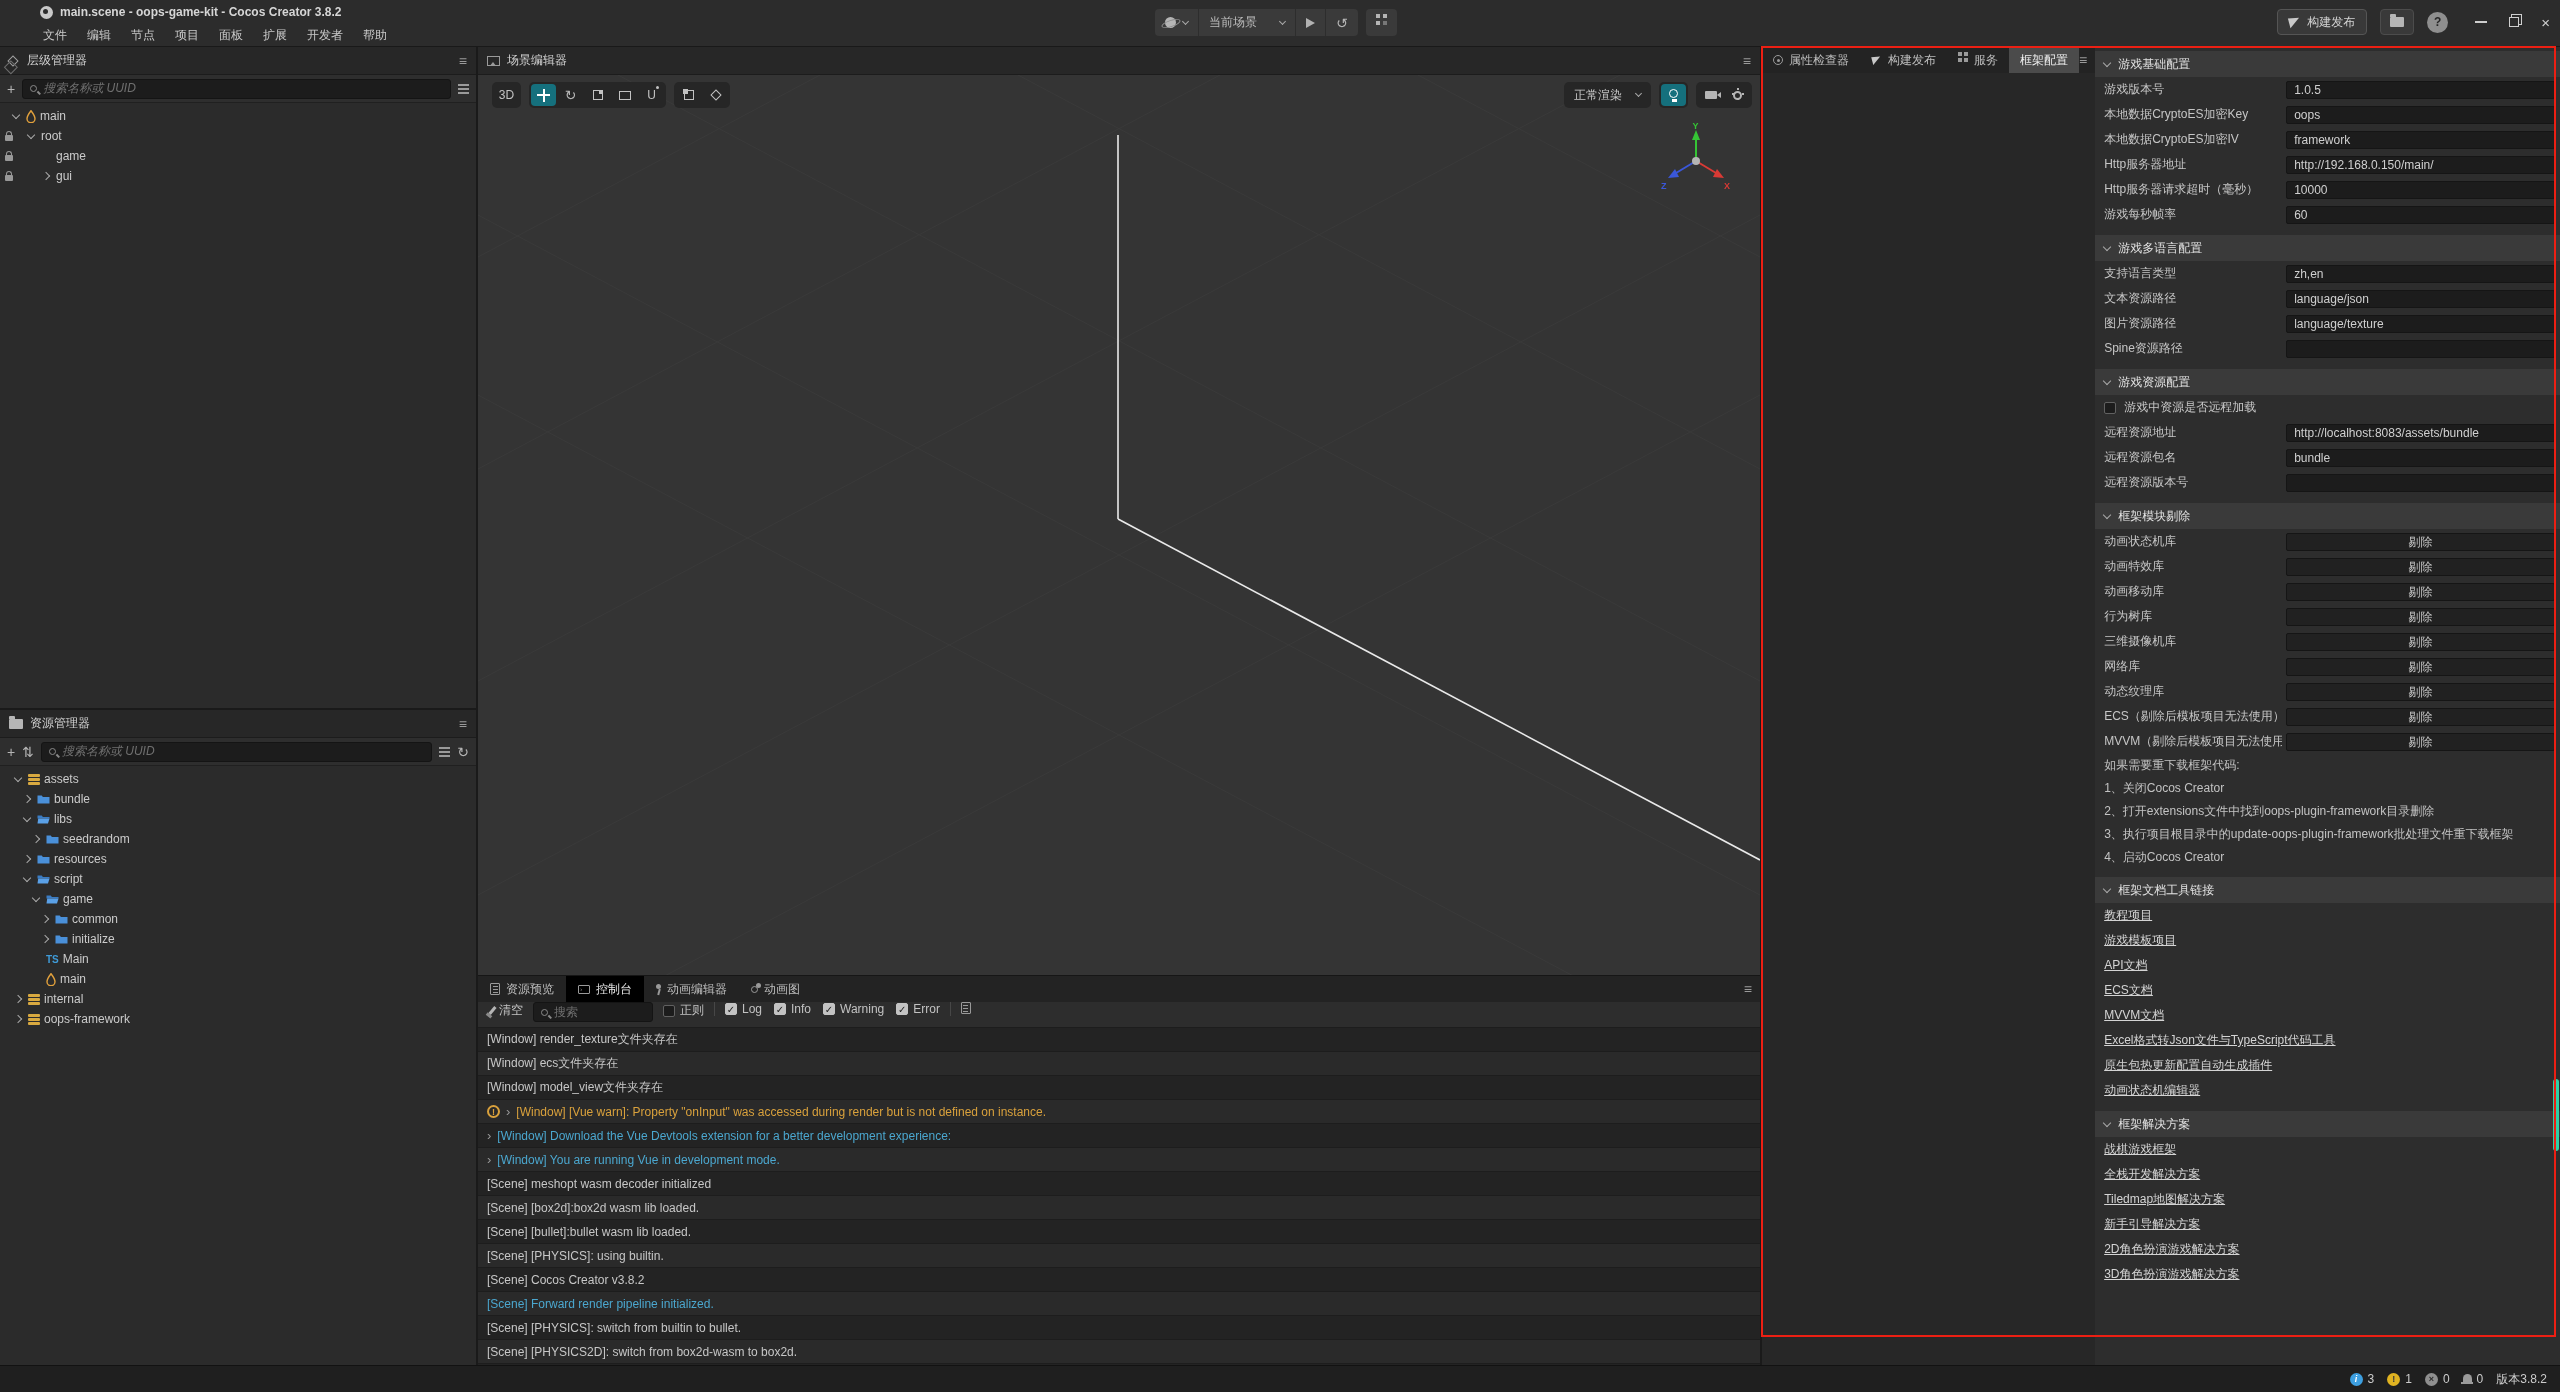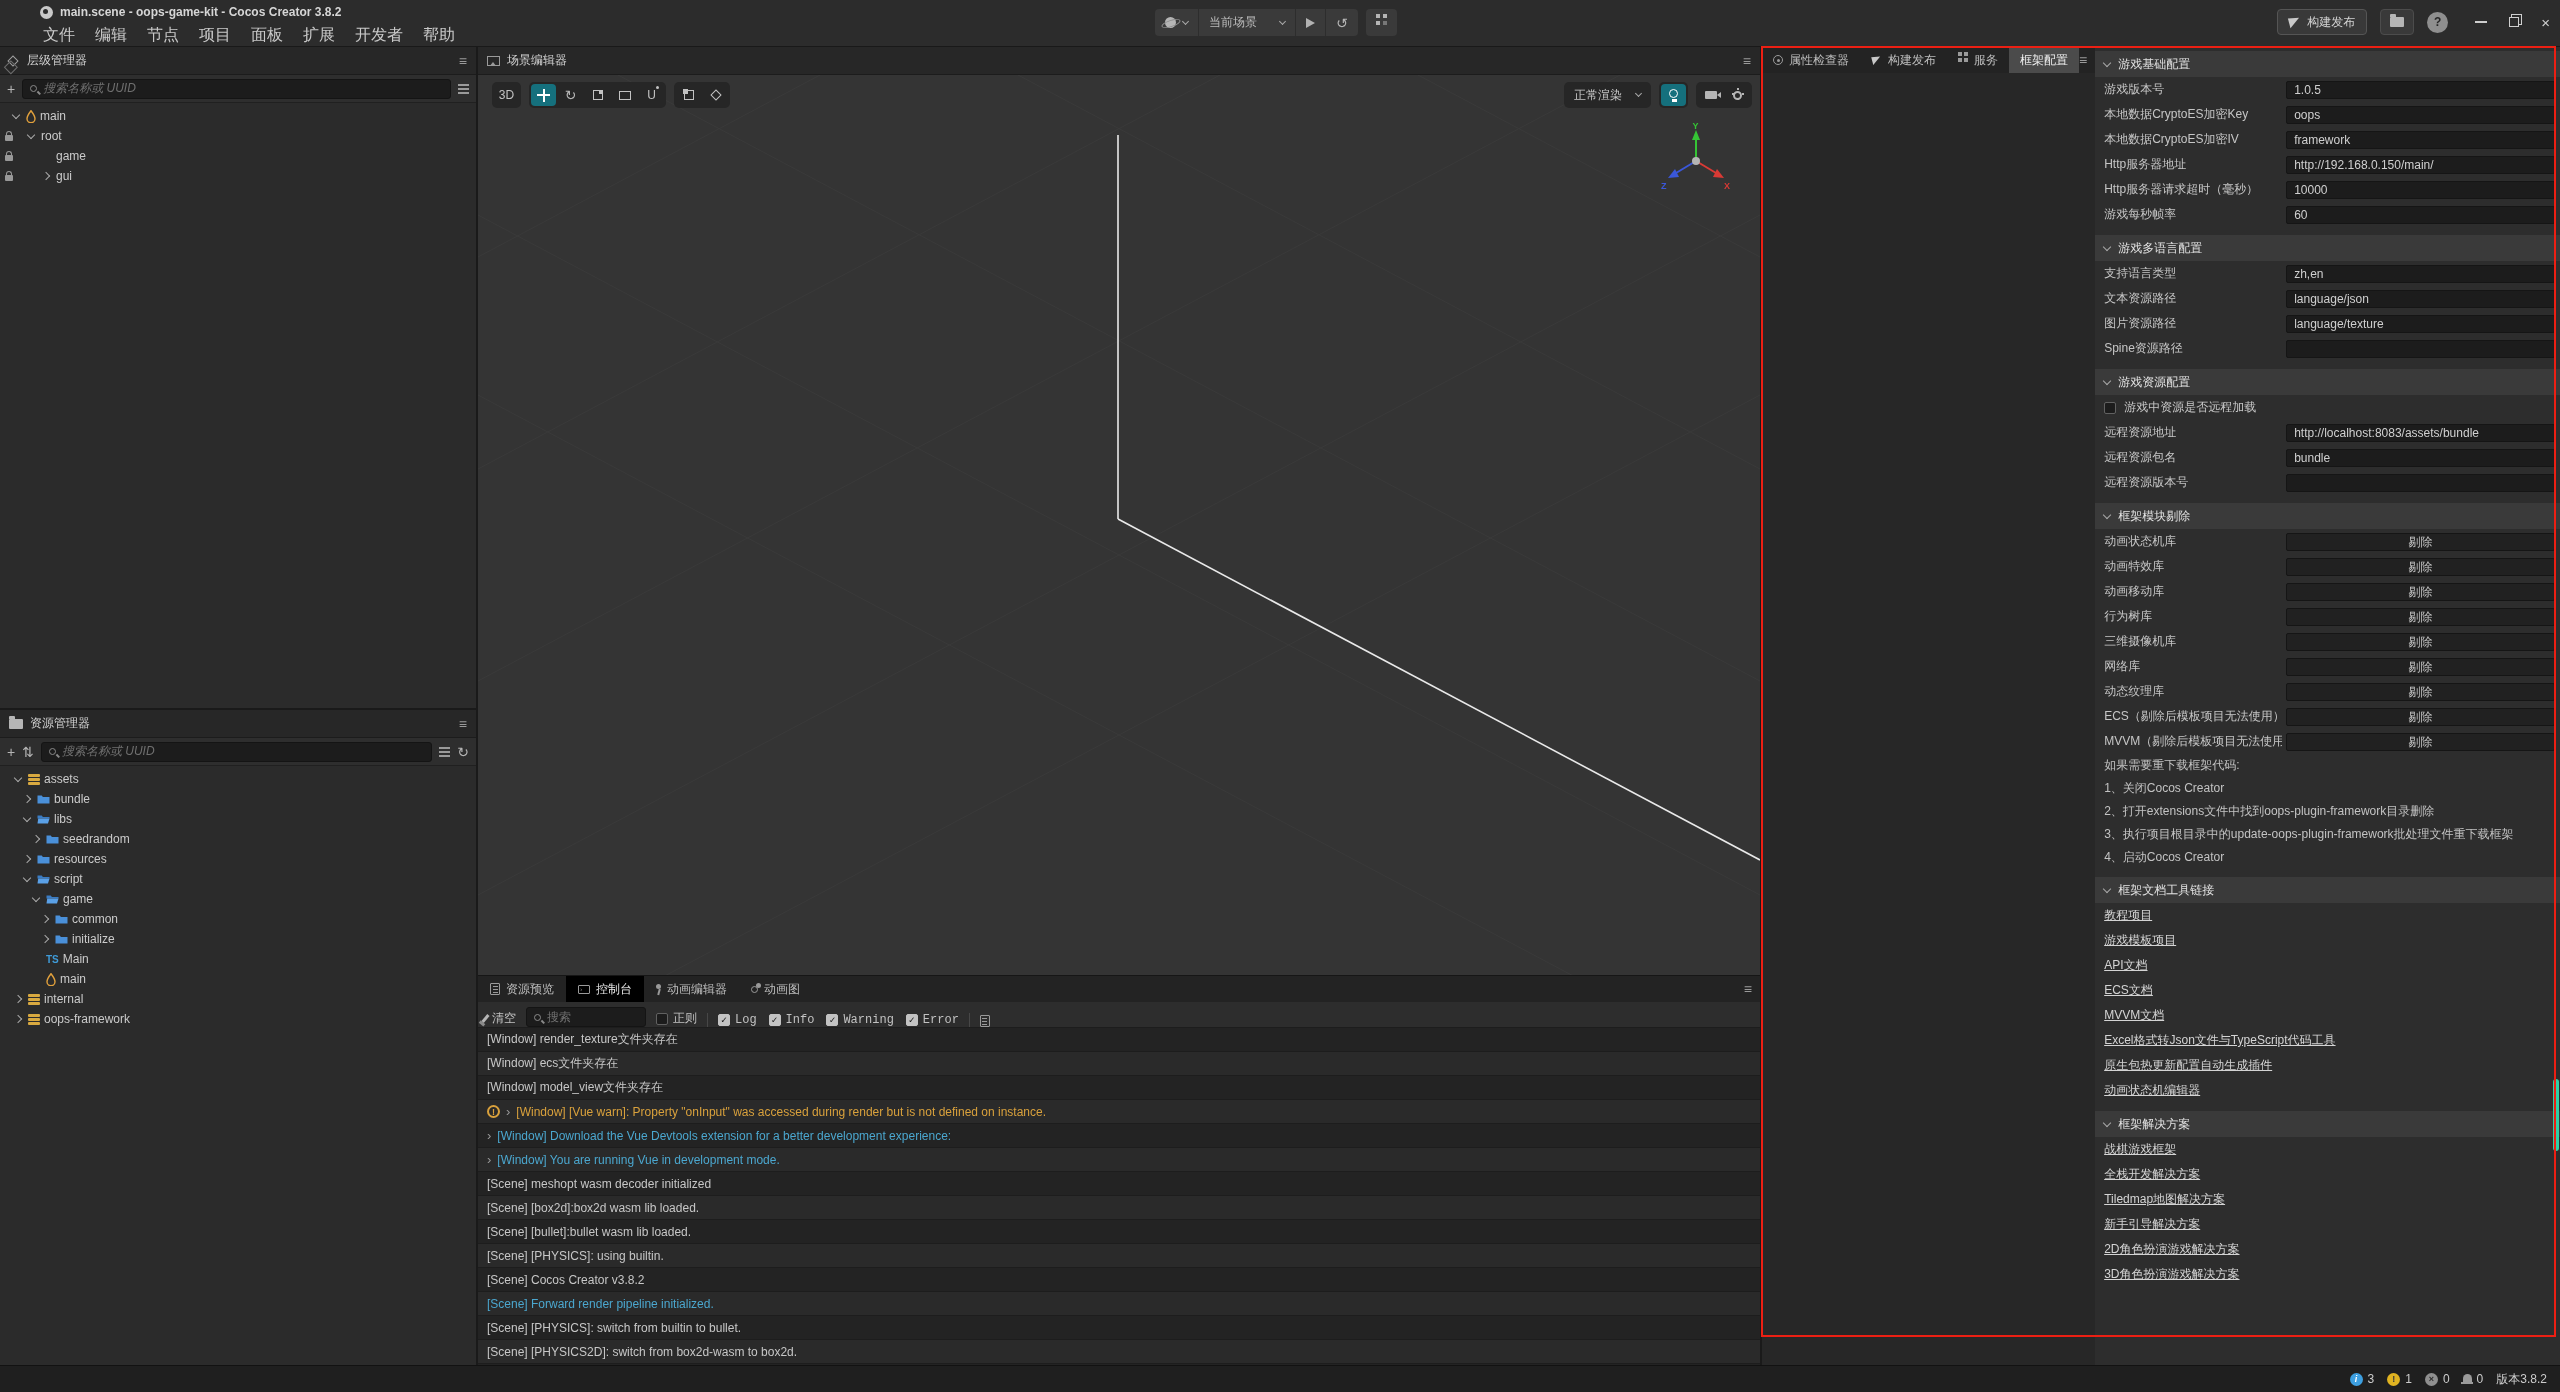--- a/index.html
+++ b/index.html
@@ -5,21 +5,21 @@
   * { margin:0; padding:0; box-sizing:border-box; }
   html,body { width:2560px; height:1392px; overflow:hidden; }
   body { position:relative; background:#272727; font-family:"Liberation Sans","DejaVu Sans",sans-serif; font-size:12px; color:#c8c8c8; }
   .flex { flex:1; }
   .italic { font-style:italic; }
 
   
   .topbar { position:absolute; left:0; top:0; right:0; height:47px; background:#2c2c2c; border-bottom:1px solid #191919; z-index:20;padding-left:32px; }
   .title-row { height:24px; display:flex; align-items:center; padding-left:8px; gap:7px; }
   .win-title { color:#d6d6d6; font-weight:bold; font-size:12px; }
-  .menu-row { height:22px; display:flex; align-items:center; padding-left:8px; gap:14px; color:#c9c9c9; font-size:16px; }
+  .menu-row { height:22px; display:flex; align-items:center; padding-left:8px; gap:14px; color:#c9c9c9; font-size:12px; }
   .menu-item { padding:2px 3px; cursor:default; }
   .app-logo { width:13px; height:13px; border-radius:50%; background:#c9c9c9; position:relative; }
   .app-logo::after { content:''; position:absolute; left:3px; top:3px; width:5px; height:5px; border-radius:50%; background:#2c2c2c; }
 
   .center-tools { position:absolute; left:1155px; top:9px; display:flex; gap:8px; align-items:center; }
   .tool-group { display:flex; background:#3a3a3a; border-radius:4px; overflow:hidden; height:27px; align-items:stretch; }
   .tg-cell { display:flex; align-items:center; gap:7px; padding:0 10px; border-right:1px solid #2d2d2d; color:#bdbdbd; }
   .tg-cell:last-child { border-right:none; }
   .glyph { font-size:14px; color:#b5b5b5; line-height:1; }
   .i-play { width:0; height:0; border-left:9px solid #b2b2b2; border-top:5px solid transparent; border-bottom:5px solid transparent; }
@@ -97,21 +97,21 @@
   .i-image { width:13px; height:10px; border:1.5px solid #9a9a9a; position:relative; overflow:hidden; }
   .i-image::after { content:''; position:absolute; left:1px; bottom:-2px; width:0; height:0; border-left:4px solid transparent; border-right:4px solid transparent; border-bottom:5px solid #9a9a9a; }
   .i-layers { width:8px; height:8px; border:1.5px solid #9f9f9f; transform:rotate(45deg); position:relative; margin-right:3px; }
   .i-layers::after { content:''; position:absolute; left:1px; top:4px; width:8px; height:8px; border:1.5px solid #6f6f6f; }
 
   
   .panel-console { flex:1; display:flex; flex-direction:column; border-top:1px solid #161616; min-height:0; }
   .console-tabs { height:26px; background:#232323; display:flex; align-items:stretch; padding-right:8px; flex-shrink:0; }
   .ctab { display:flex; align-items:center; gap:6px; padding:0 12px; color:#bdbdbd; }
   .ctab.active { background:#000000; color:#e8e8e8;font-family:Liberation Serif, serif; }
-  .console-toolbar { height:26px; background:#2d2d2d; border-bottom:1px solid #1d1d1d; display:flex; align-items:flex-end; gap:10px; padding:0 6px; flex-shrink:0;font-family:Liberation Mono, monospace; }
+  .console-toolbar { height:26px; background:#2d2d2d; border-bottom:1px solid #1d1d1d; display:flex; align-items:flex-start; gap:10px; padding:0 13px; flex-shrink:0; }
   .clear-btn { display:flex; align-items:center; gap:5px; color:#c2c2c2; }
   .i-brush { width:3px; height:9px; background:#b5b5b5; transform:rotate(40deg); position:relative; }
   .i-brush::after { content:''; position:absolute; left:-1.5px; top:9px; width:6px; height:3px; background:#8a8a8a; }
   .console-search { flex:0 0 120px; }
   .cb-item { display:flex; align-items:center; gap:5px; color:#c2c2c2; }
   .checkbox { width:12px; height:12px; background:#1c1c1c; border:1px solid #616161; border-radius:2px; display:flex; align-items:center; justify-content:center; font-size:10px; color:#1c1c1c; flex-shrink:0; }
   .checkbox.checked { background:#c3c3c3; border-color:#c3c3c3; font-weight:bold; }
   .vdiv { width:1px; height:14px; background:#474747; }
   .i-doc { width:10px; height:12px; border:1.2px solid #9a9a9a; border-radius:1px; position:relative; }
   .i-doc::after { content:''; position:absolute; left:1.5px; top:2px; width:5px; height:1px; background:#9a9a9a; box-shadow:0 3px 0 #9a9a9a, 0 6px 0 #9a9a9a; }

